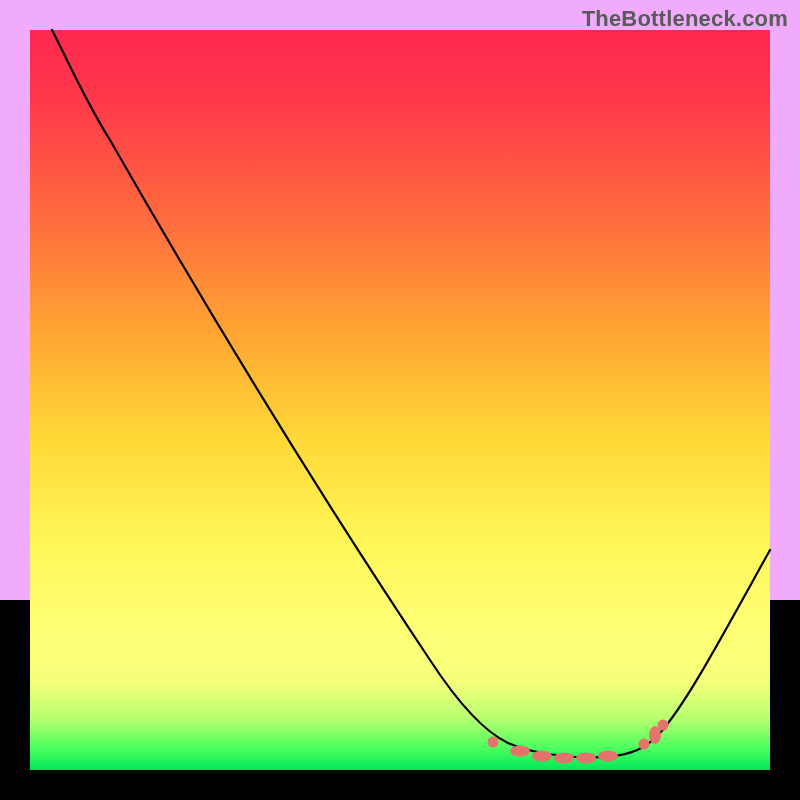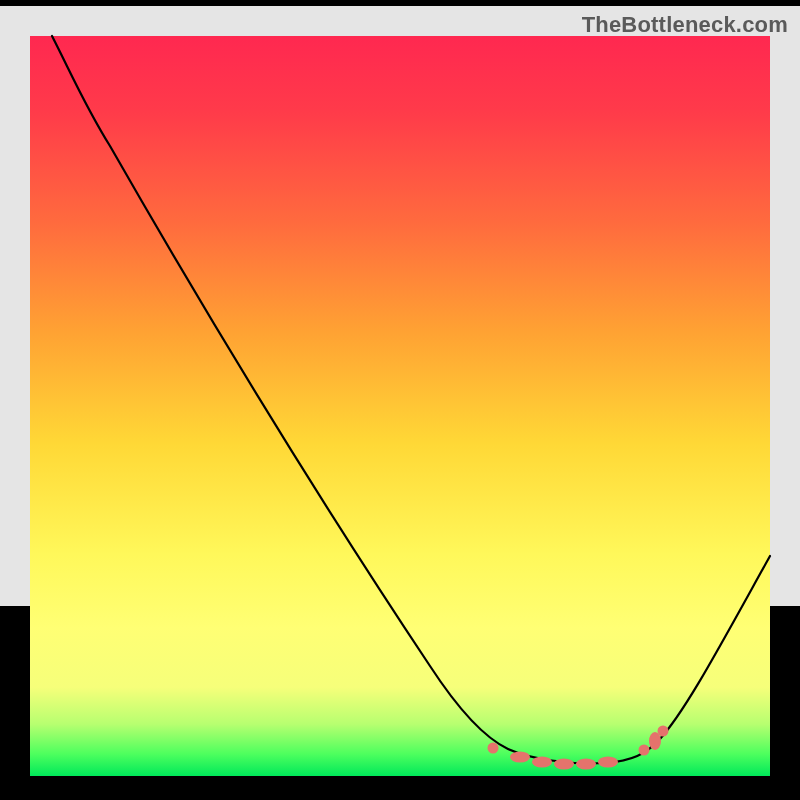--- a/index.html
+++ b/index.html
@@ -7,24 +7,24 @@
     padding: 0;
     width: 800px;
     height: 800px;
     background: #000;
     overflow: hidden;
     font-family: Arial, Helvetica, sans-serif;
   }
   .frame {
     position: absolute;
     left: 0;
-    top: 6px;
+    top: 0;
     width: 800px;
     height: 600px;
-    background: #e5e5e5;
+    background: #f0abfc;
   }
   .plot {
     position: absolute;
     left: 30px;
     top: 30px;
     width: 740px;
     height: 740px;
     background: linear-gradient(
       to bottom,
       #ff2850 0%,

